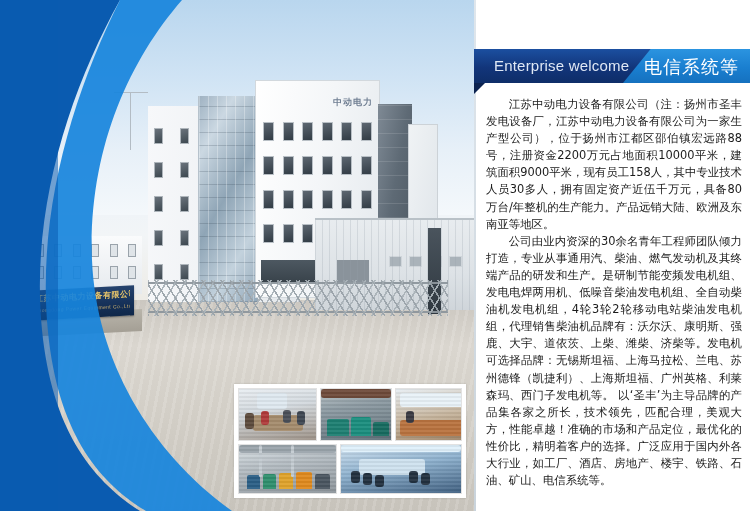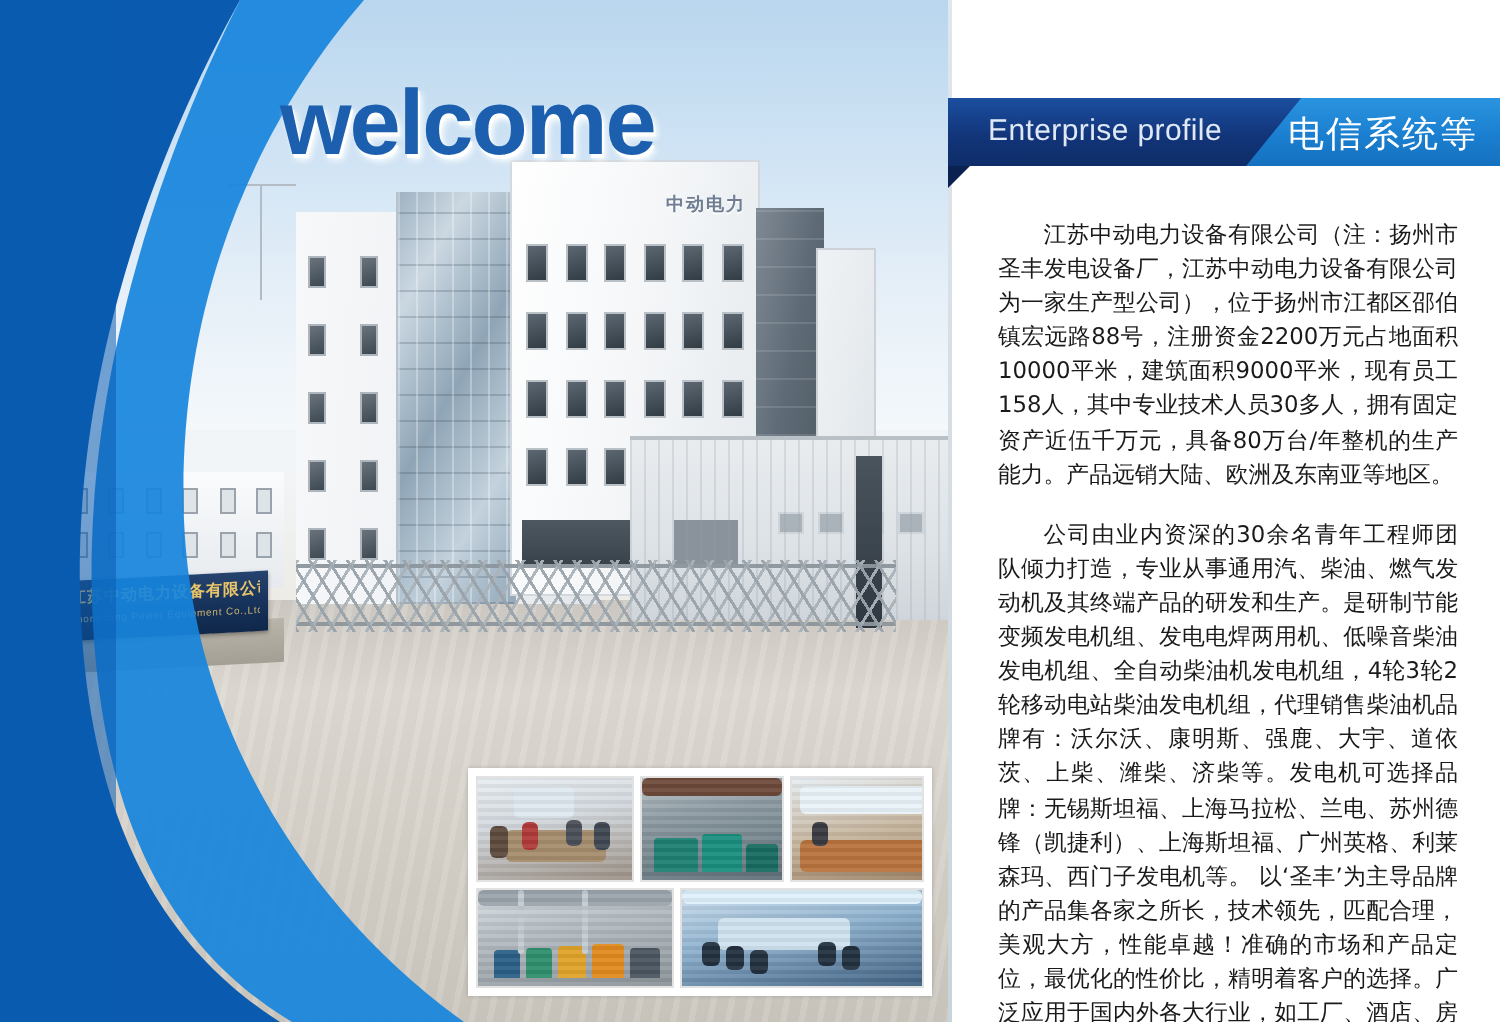--- a/index.html
+++ b/index.html
@@ -134,21 +134,21 @@
   .banner-en{position:absolute;left:20px;top:8px;font-size:15px;color:#dfe8f5;
     font-weight:normal;letter-spacing:.2px;}
   .banner-cn{position:absolute;left:170px;top:6px;font-size:18px;color:#ffffff;
     font-weight:normal;letter-spacing:1px;font-family:"DejaVu Sans",sans-serif;}
   .banner-tail{position:absolute;left:0;top:83px;width:0;height:0;
     border-left:11px solid #0b2250;border-bottom:11px solid transparent;}
 
   .body-text{position:absolute;left:12px;top:96px;width:256px;
     font-size:11.4px;line-height:17.1px;color:#1a1a1a;text-align:justify;
     font-family:"DejaVu Sans","Liberation Sans",sans-serif;}
-  .body-text p{margin:13px;text-indent:2em;}
+  .body-text p{margin:0;text-indent:2em;}
 
   .panel-edge{position:absolute;left:0;top:0;width:2px;height:511px;
     background:linear-gradient(180deg,#dfe6ec,#c9d3db);}
 </style>
 </head>
 <body>
 
 <div class="page">
 
   <div class="left-panel">
@@ -283,21 +283,20 @@
       <div class="en">Zhongdong Power Equipment Co.,Ltd</div>
     </div>
 
     <svg class="swoosh" viewBox="0 0 474 511" preserveAspectRatio="none">
       <path d="M0,0 L120,0 C70,90 30,210 42,330 C52,430 92,480 140,511 L0,511 Z" fill="#0a5bb0"></path>
       <path d="M120,0 C74,92 36,212 48,332 C58,432 98,482 146,511 L232,511
                C150,452 96,360 92,260 C88,152 128,62 182,0 Z" fill="#1784dc" opacity="0.92"></path>
       <path d="M0,0 L58,0 L58,511 L0,511 Z" fill="#0a5bb0" opacity="0.55"></path>
     </svg>
 
-    <div class="welcome">welcome</div>
 
     <div class="photos">
       <div class="prow top">
         <div class="ph p1">
           <div class="tbl" style="left:14px;top:26px;width:50px;height:16px;background:#a58c6d;"></div>
           <div class="tbl" style="left:6px;top:24px;width:9px;height:16px;background:#5c4a3c;"></div>
           <div class="tbl" style="left:22px;top:22px;width:8px;height:14px;background:#b03a3a;"></div>
           <div class="tbl" style="left:44px;top:21px;width:8px;height:13px;background:#4a4f58;"></div>
           <div class="tbl" style="left:58px;top:22px;width:8px;height:14px;background:#3f4752;"></div>
           <div class="tbl" style="left:18px;top:4px;width:30px;height:16px;background:#dfe9f0;"></div>
@@ -337,21 +336,21 @@
       </div>
     </div>
   </div>
 
   <div class="right-panel">
     <div class="panel-edge"></div>
 
     <div class="banner">
       <div class="banner-dark"></div>
       <div class="banner-light"></div>
-      <div class="banner-en">Enterprise profile</div>
+      <div class="banner-en">Enterprise welcome</div>
       <div class="banner-cn">电信系统等</div>
     </div>
     <div class="banner-tail"></div>
 
     <div class="body-text">
       <p>江苏中动电力设备有限公司（注：扬州市圣丰发电设备厂，江苏中动电力设备有限公司为一家生产型公司），位于扬州市江都区邵伯镇宏远路88号，注册资金2200万元占地面积10000平米，建筑面积9000平米，现有员工158人，其中专业技术人员30多人，拥有固定资产近伍千万元，具备80万台/年整机的生产能力。产品远销大陆、欧洲及东南亚等地区。</p>
       <p>公司由业内资深的30余名青年工程师团队倾力打造，专业从事通用汽、柴油、燃气发动机及其终端产品的研发和生产。是研制节能变频发电机组、发电电焊两用机、低噪音柴油发电机组、全自动柴油机发电机组，4轮3轮2轮移动电站柴油发电机组，代理销售柴油机品牌有：沃尔沃、康明斯、强鹿、大宇、道依茨、上柴、潍柴、济柴等。发电机可选择品牌：无锡斯坦福、上海马拉松、兰电、苏州德锋（凯捷利）、上海斯坦福、广州英格、利莱森玛、西门子发电机等。 以‘圣丰’为主导品牌的产品集各家之所长，技术领先，匹配合理，美观大方，性能卓越！准确的市场和产品定位，最优化的性价比，精明着客户的选择。广泛应用于国内外各大行业，如工厂、酒店、房地产、楼宇、铁路、石油、矿山、电信系统等。</p>
     </div>
   </div>
 

